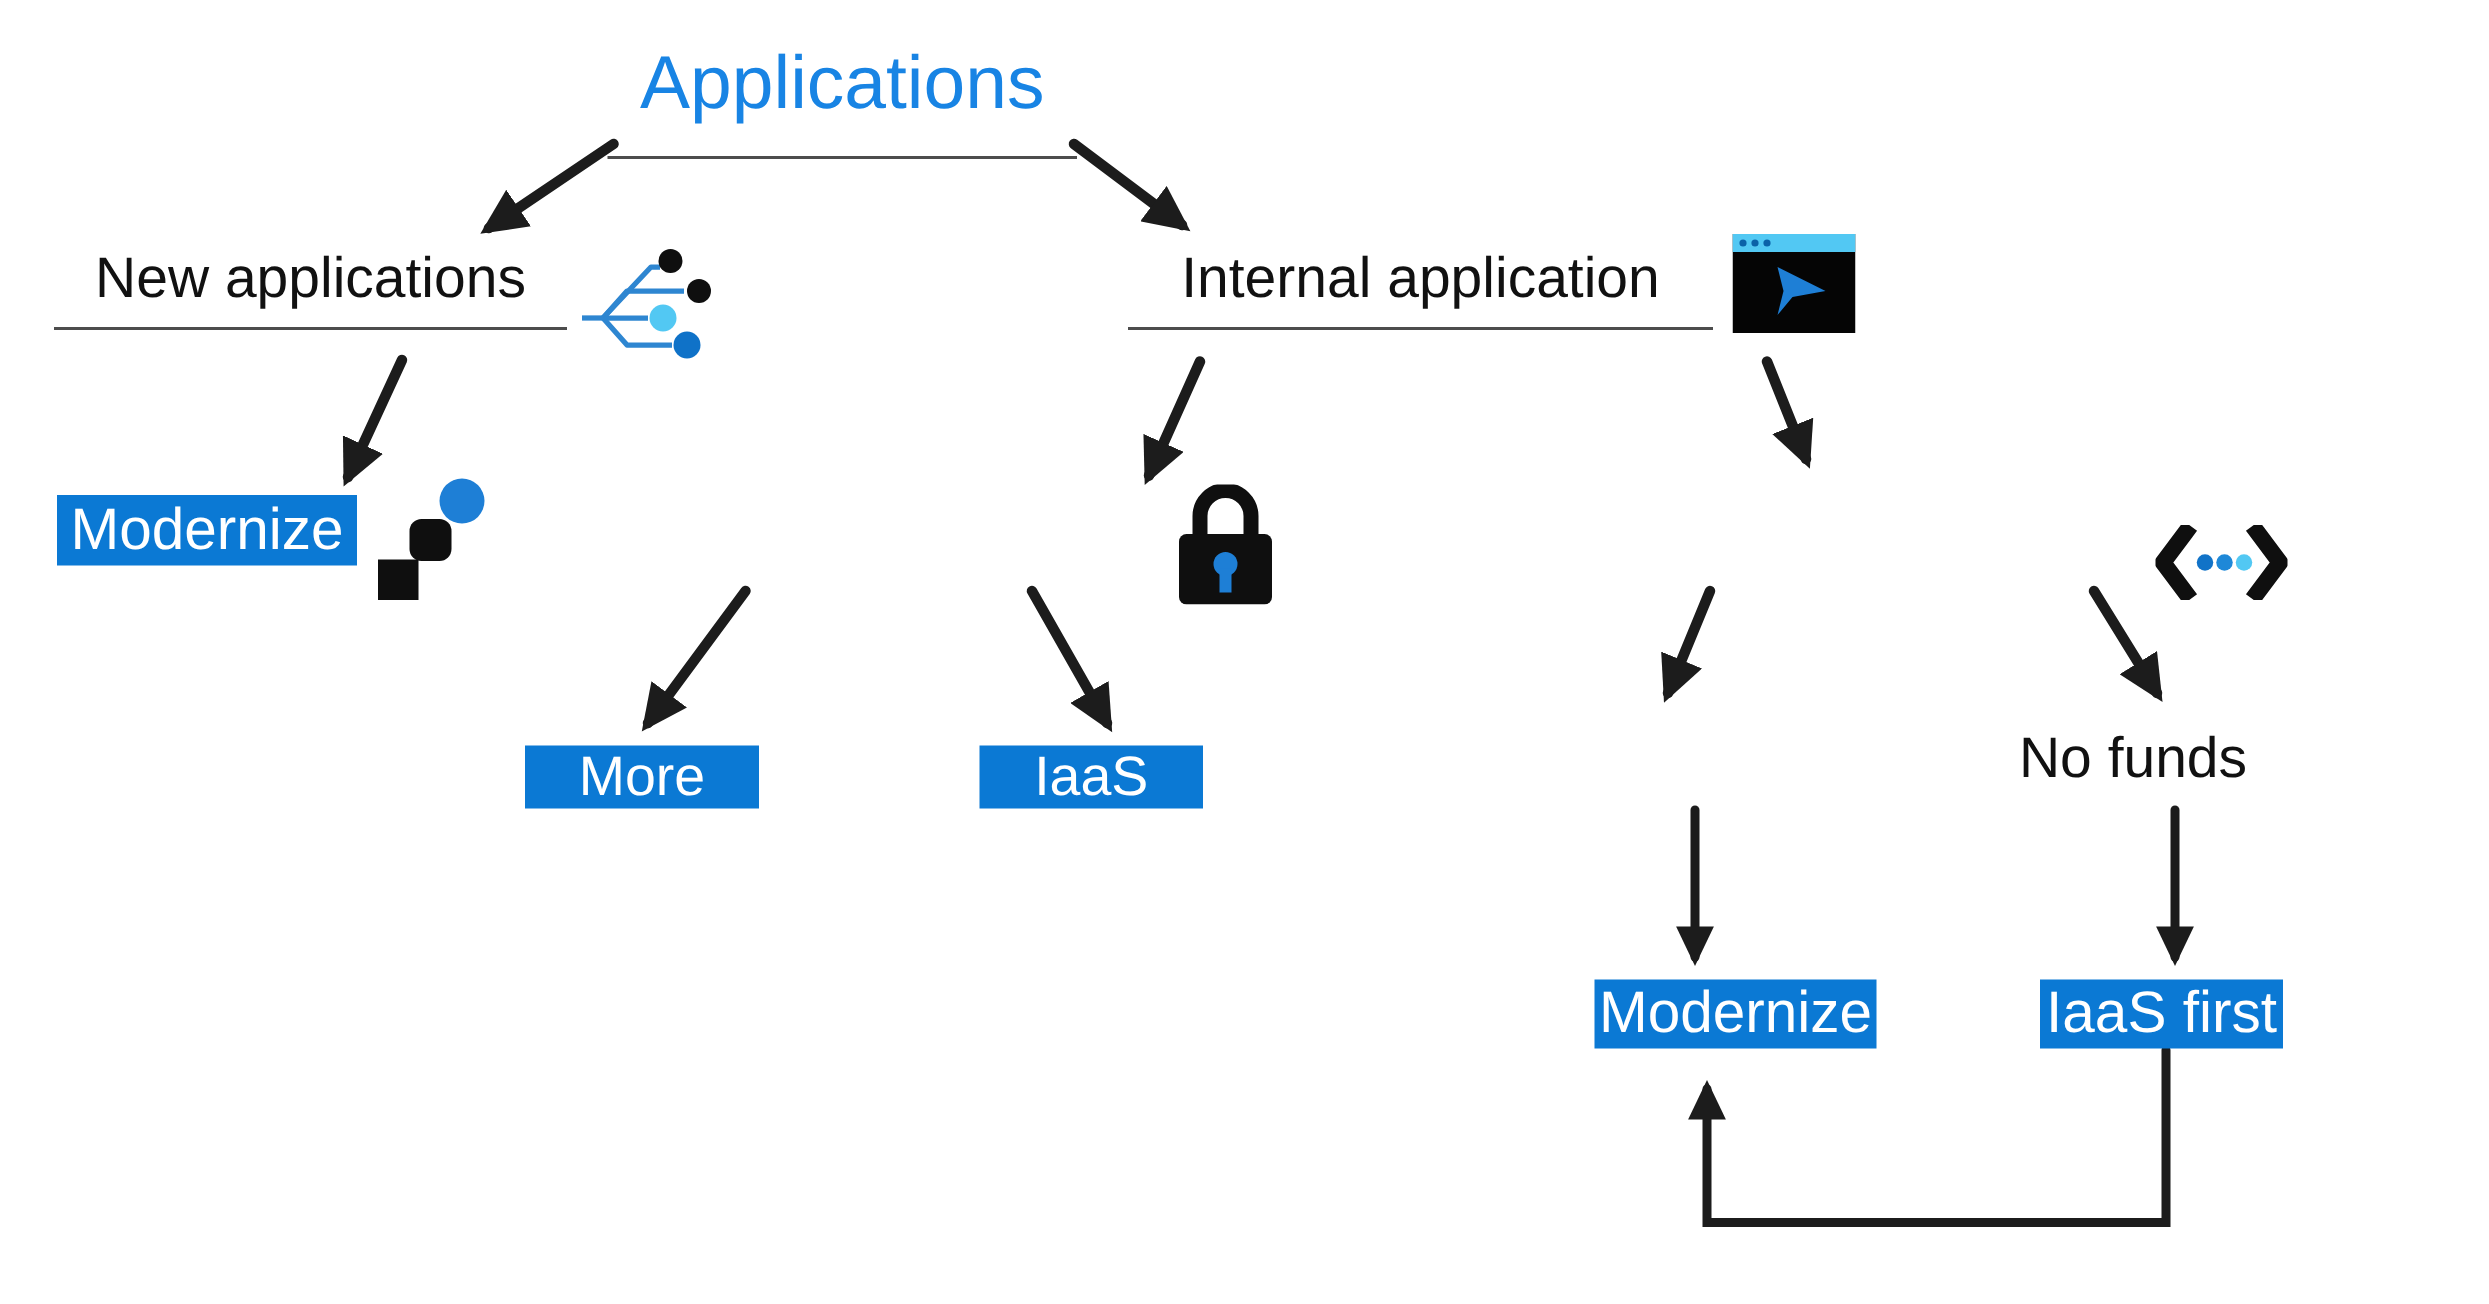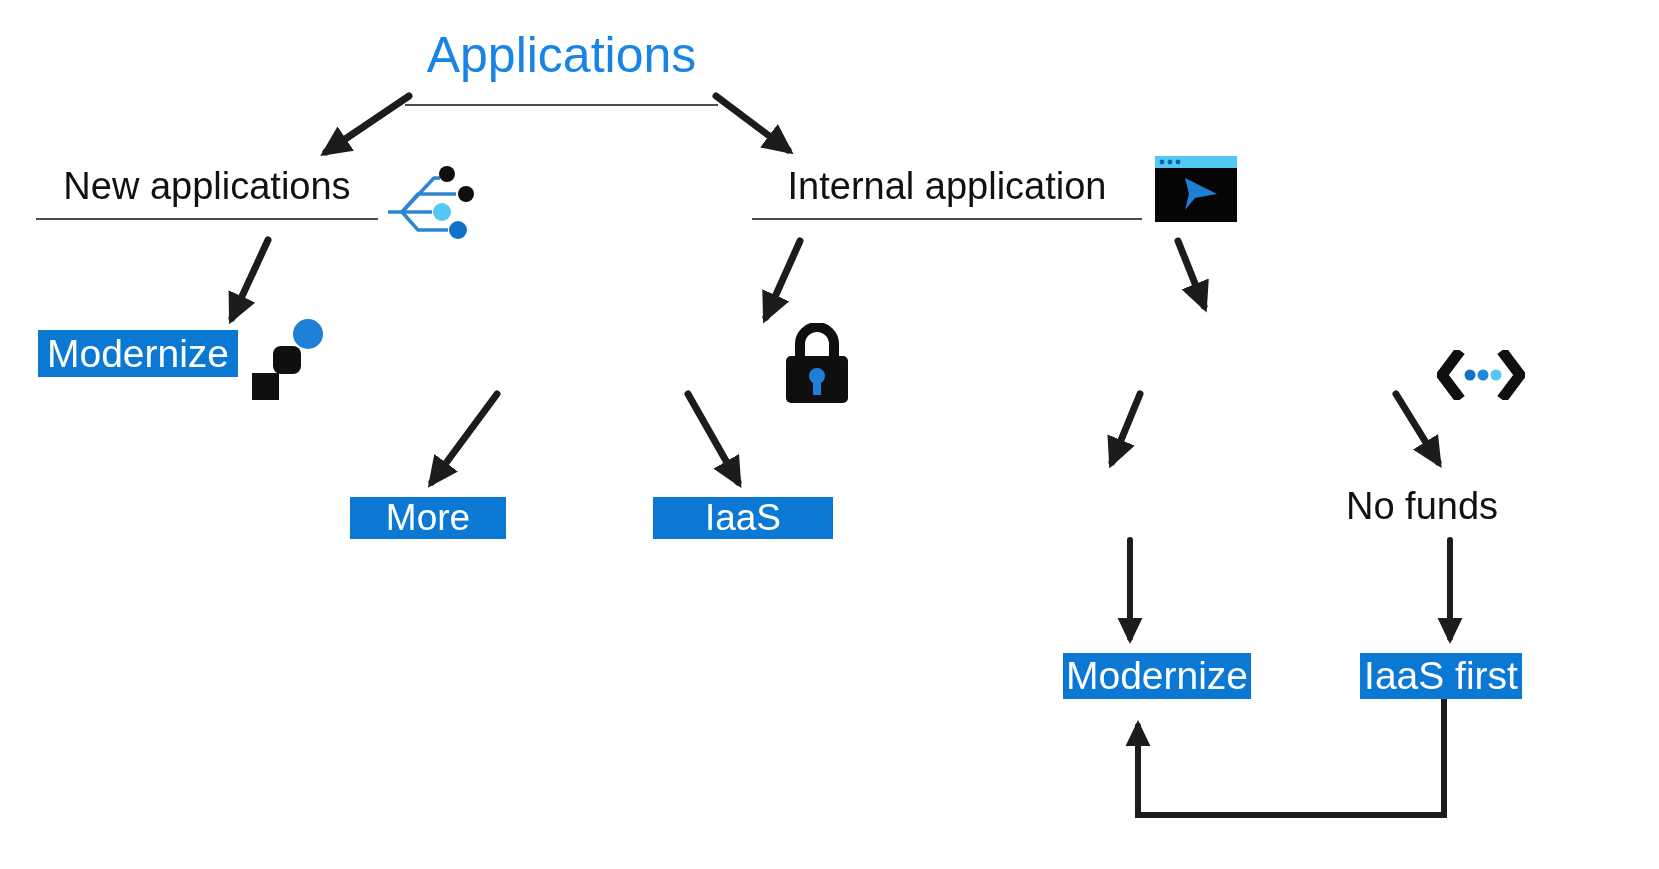--- a/index.html
+++ b/index.html
@@ -133,21 +133,21 @@
       <path d="M20 5 L5 25 L20 45"></path>
       <path d="M68 5 L83 25 L68 45"></path>
     </g>
     <circle cx="33" cy="25" r="5.5" fill="#1173c8"></circle>
     <circle cx="46" cy="25" r="5.5" fill="#1e88d8"></circle>
     <circle cx="59" cy="25" r="5.5" fill="#52c8f3"></circle>
   </svg>
 
   <div class="abs bluebox small" style="left:350px; top:497px; width:156px; height:42px;">More</div>
 
-  <div class="abs bluebox small" style="left:653px; top:497px; width:180px; height:42px;">IaaS</div>
+  <div class="abs bluebox small" style="left:653px; top:497px; width:149px; height:42px;">IaaS</div>
 
 
   <div class="abs label" style="left:1336px; top:484px; width:172px;">No funds</div>
 
   <div class="abs bluebox big" style="left:1063px; top:653px; width:188px; height:46px;">Modernize</div>
 
   <div class="abs bluebox big" style="left:1360px; top:653px; width:162px; height:46px;">IaaS first</div>
 
 </div>
 

